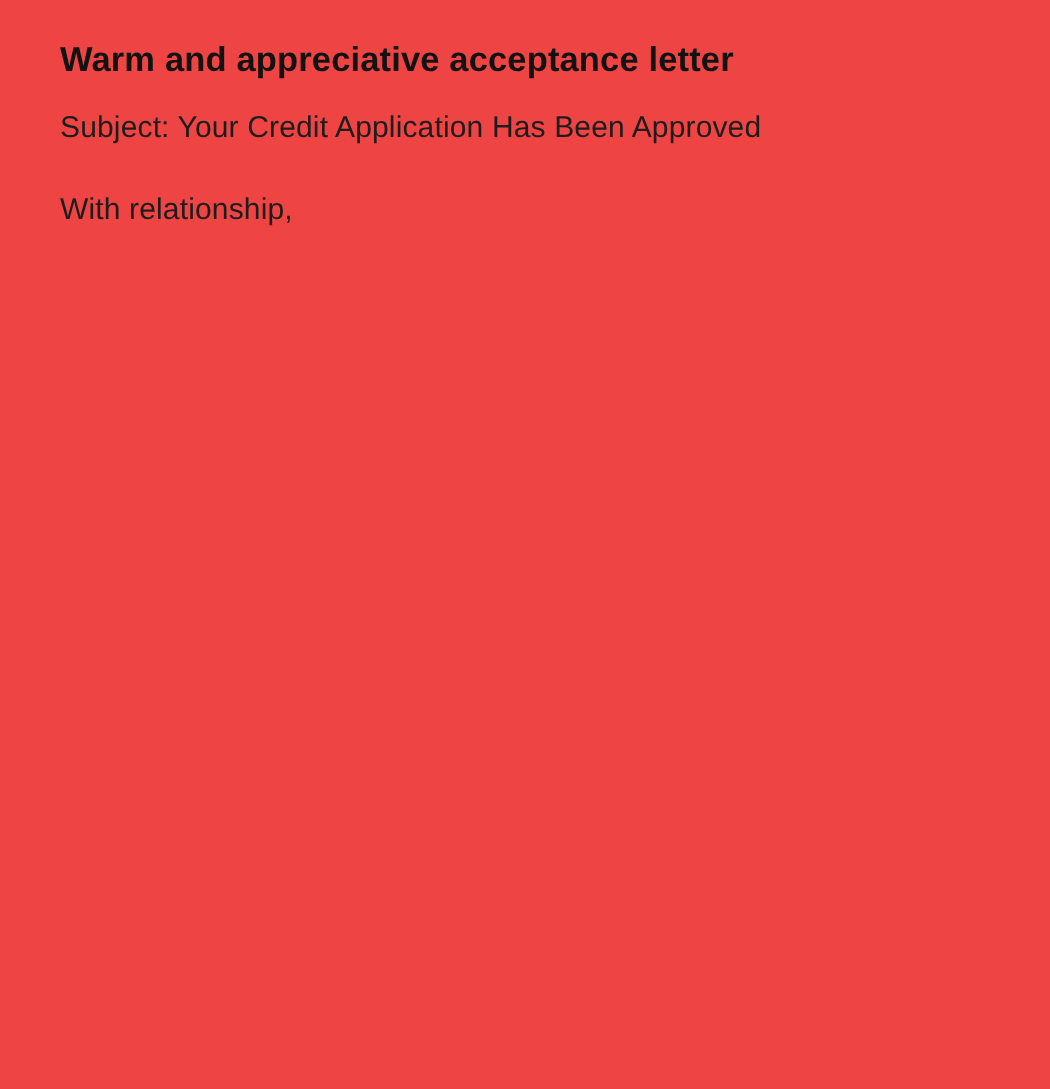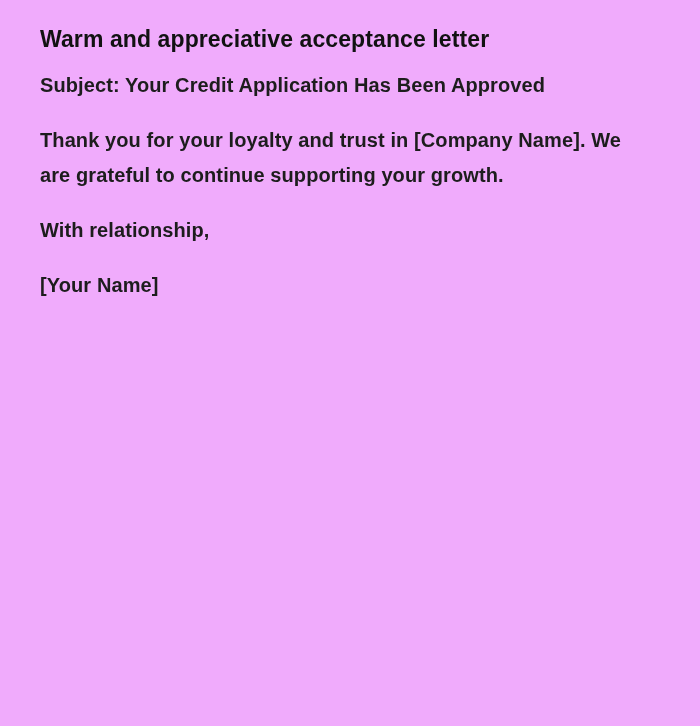--- a/index.html
+++ b/index.html
@@ -8,49 +8,45 @@
     height: 726px;
     background: #ffffff;
     overflow: hidden;
   }
   .letter {
     width: 700px;
     height: 726px;
     padding: 24px 40px 0 40px;
     font-family: "Liberation Sans", "DejaVu Sans", sans-serif;
     color: #1d1d1d;
-    background: #f0abfc;
+    background: #ef4444;
   }
   .letter h1 {
     font-size: 23px;
     font-weight: 700;
     line-height: 30px;
     letter-spacing: 0.1px;
     color: #121212;
     margin: 0 0 14px 0;
   }
   .letter p {
     font-size: 20px;
     line-height: 35px;
     letter-spacing: 0.1px;
     margin: 0 0 20px 0;
     white-space: pre-line; 
-    font-weight: bold;
   }
 </style>
 </head>
 <body>
 
 <div class="letter">
   <h1>Warm and appreciative acceptance letter</h1>
 
   <p>Subject: Your Credit Application Has Been Approved</p>
 
 
 
 
-  <p>Thank you for your loyalty and trust in [Company Name]. We
-are grateful to continue supporting your growth.</p>
 
   <p>With relationship,</p>
 
-  <p>[Your Name]</p>
 </div>
 
 </body></html>

